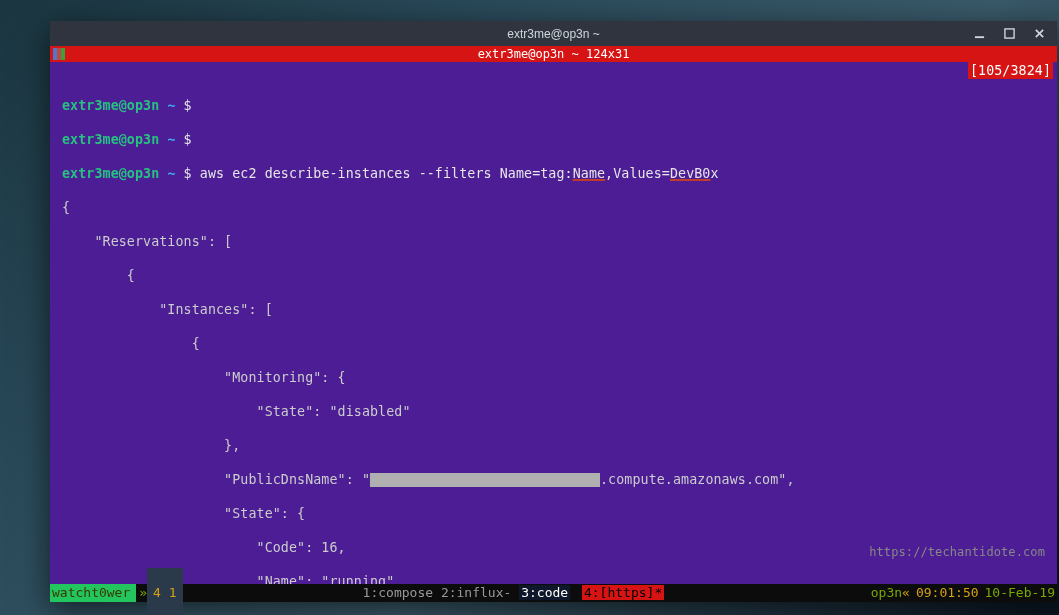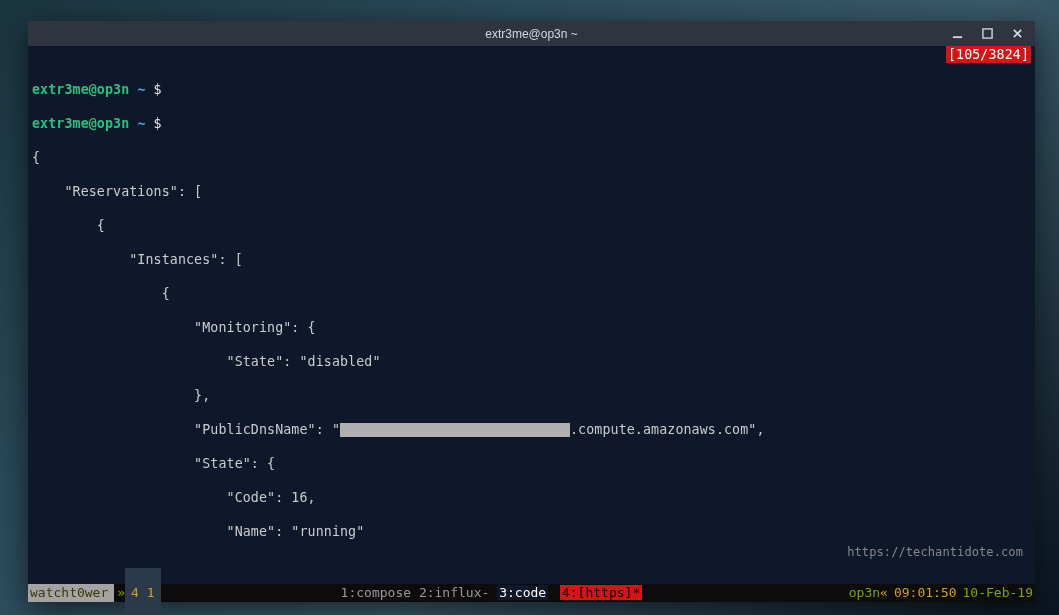--- a/index.html
+++ b/index.html
@@ -12,21 +12,21 @@
       font-size: 13px;
       position: relative;
     }
     .backdrop {
       position: absolute;
       inset: 0;
       background: linear-gradient(135deg, #1a3540 0%, #2a4a5a 30%, #3a5a6a 60%, #0a1520 100%);
     }
     .window {
       position: absolute;
-      left: 28px;
+      left: 50px;
       top: 21px;
       width: 1007px;
       height: 581px;
       background: #2f343f;
       box-shadow: 0 8px 30px rgba(0,0,0,0.6);
       display: flex;
       flex-direction: column;
     }
     .titlebar {
       height: 25px;
@@ -72,23 +72,23 @@
       position: absolute;
       left: 3px;
       top: 2px;
       width: 12px;
       height: 12px;
       display: flex;
     }
     .tmux-icon span { width: 4px; height: 12px; }
     .terminal {
       flex: 1;
-      background: #0f172a;
+      background: #4c1d95;
       color: #cccccc;
-      padding: 1px 4px;
+      padding: 1px 12px;
       line-height: 17px;
       font-size: 13.3px;
       white-space: pre;
       overflow: hidden;
       position: relative;
       letter-spacing: 0.1px;
     }
     .prompt-user { color: #26c281; font-weight: bold; }
     .prompt-sep { color: #3daee9; font-weight: bold; }
     .prompt-tilde { color: #e6e6e6; }
@@ -122,21 +122,21 @@
       display: flex;
       font-size: 13px;
       line-height: 18px;
       position: relative;
       color: #888;
     }
     .sb-left {
       display: flex;
       align-items: center;
     }
-    .sb-host { background: #a3a3a3; color: #3a3a00; padding: 0 6px 0 2px; }
+    .sb-host { background: #22c55e; color: #3a3a00; padding: 0 6px 0 2px; }
     .sb-arrow { color: #7aa800; padding-left: 3px; }
     .sb-session { background: #2a3a4a; color: #d4a017; padding: 16px 6px; }
     .sb-windows { margin-left: 180px; color: #999; }
     .sb-windows i { font-style: normal; }
     .sb-w-active { color: #fff; background: #0f172a; padding: 0 2px; margin-top: 24px; }
     .sb-tmux { background: #d71414; color: #000; padding: 0 2px; margin-left: 4px;}
     .sb-right {
       position: absolute;
       right: 2px;
       display: flex;
@@ -167,25 +167,34 @@
           </svg>
       </div>
       <div class="btn">
         <svg viewBox="0 0 12 12">
             <path d="M2 2 L10 10 M10 2 L2 10" stroke="#cfd8dc" stroke-width="1.8"></path>
           </svg>
       </div>
     </div>
   </div>
 
+  <div class="tmux-title">
+    <div class="tmux-icon">
+      <span style="background:#4a7acc"></span>
+        <span style="background:#c54545"></span>
+        <span style="background:#3aa03a"></span>
+    </div>
+    <span>extr3me@op3n ~ 124x31</span>
+  </div>
 
   <div class="terminal">
     <div class="counter">[105/3824]</div>
 <div><span class="prompt-user">extr3me@op3n</span> <span class="prompt-sep">~</span> <span class="prompt-tilde">$</span></div>
 <div><span class="prompt-user">extr3me@op3n</span> <span class="prompt-sep">~</span> <span class="prompt-tilde">$</span></div>
+<div><span class="prompt-user">extr3me@op3n</span> <span class="prompt-sep">~</span> <span class="prompt-tilde">$</span> <span class="cmd"><span>aws ec2 describe-instances --filters Name=tag:</span><span class="underline">Name</span><span>,Values=</span><span class="underline">DevB0</span><span>x</span></span></div>
 <div>{</div>
 <div>    "Reservations": [</div>
 <div>        {</div>
 <div>            "Instances": [</div>
 <div>                {</div>
 <div>                    "Monitoring": {</div>
 <div>                        "State": "disabled"</div>
 <div>                    },</div>
 <div><span>                    "PublicDnsName": "</span><span class="redact" style="width:230px"></span><span>.compute.amazonaws.com",</span></div>
 <div>                    "State": {</div>

